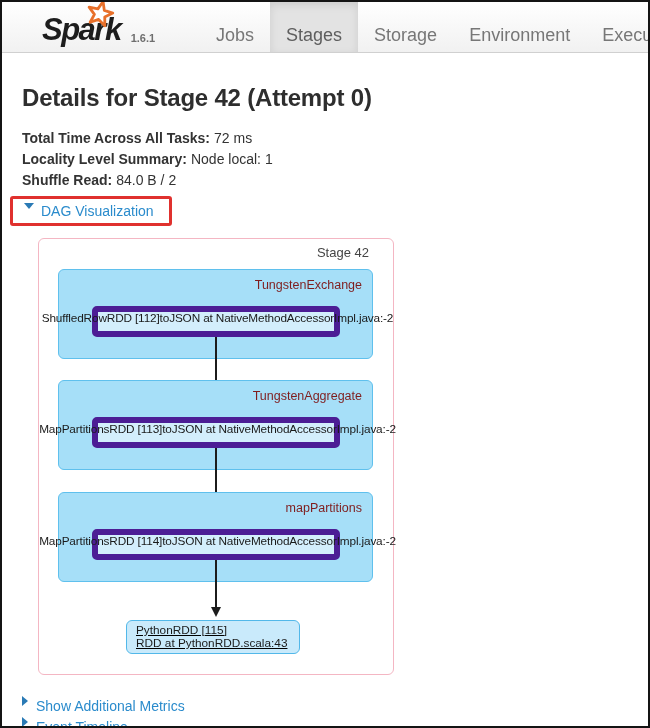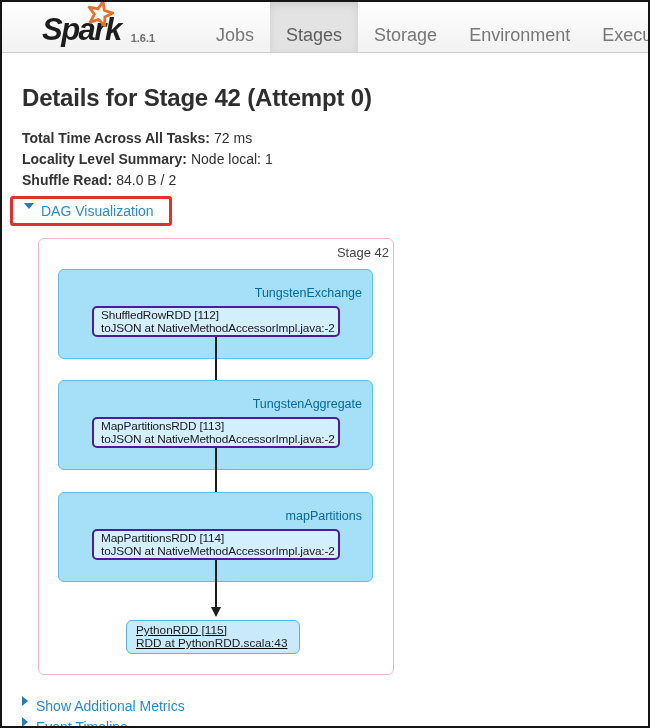--- a/index.html
+++ b/index.html
@@ -89,36 +89,36 @@
 
   
   .dag-container {
     position:relative;
     margin:13px 0 0 16px;
     width:356px; height:437px;
     border:1px solid #f4b6c3; border-radius:6px;
     background:#fff;
   }
   .stage-label {
-    position:absolute; top:6px; right:4px;
+    position:absolute; top:6px; right:24px;
     font-size:13px; color:#454545;
   }
   .cluster {
     position:absolute; left:19px; width:315px; height:90px;
     background:#a6dff8; border:1px solid #5fc0ed; border-radius:6px;
   }
   .cluster-label {
-    position:absolute; top:16px; right:10px;
-    font-size:12.5px; color:#0369a1;
+    position:absolute; top:8px; right:10px;
+    font-size:12.5px; color:#7f1d1d;
   }
   .rdd-node {
     position:absolute; left:33px; top:36px;
     width:248px; height:31px;
-    background:#d3eefc; border:2px solid #4c1d95; border-radius:5px;
-    display:flex; flex-direction:column; justify-content:center;
+    background:#d3eefc; border:6px solid #4c1d95; border-radius:5px;
+    display:flex; flex-direction:row; justify-content:center;
     padding:0 4px 0 7px;
   }
   .rdd-node div {
     font-size:11.8px; line-height:13px; color:#1a1a1a;
     white-space:nowrap; letter-spacing:-0.15px;
   }
   .final-node {
     position:absolute; left:87px; top:381px;
     width:174px; height:34px;
     background:#c9eafb; border:1px solid #52b8e9; border-radius:6px;

